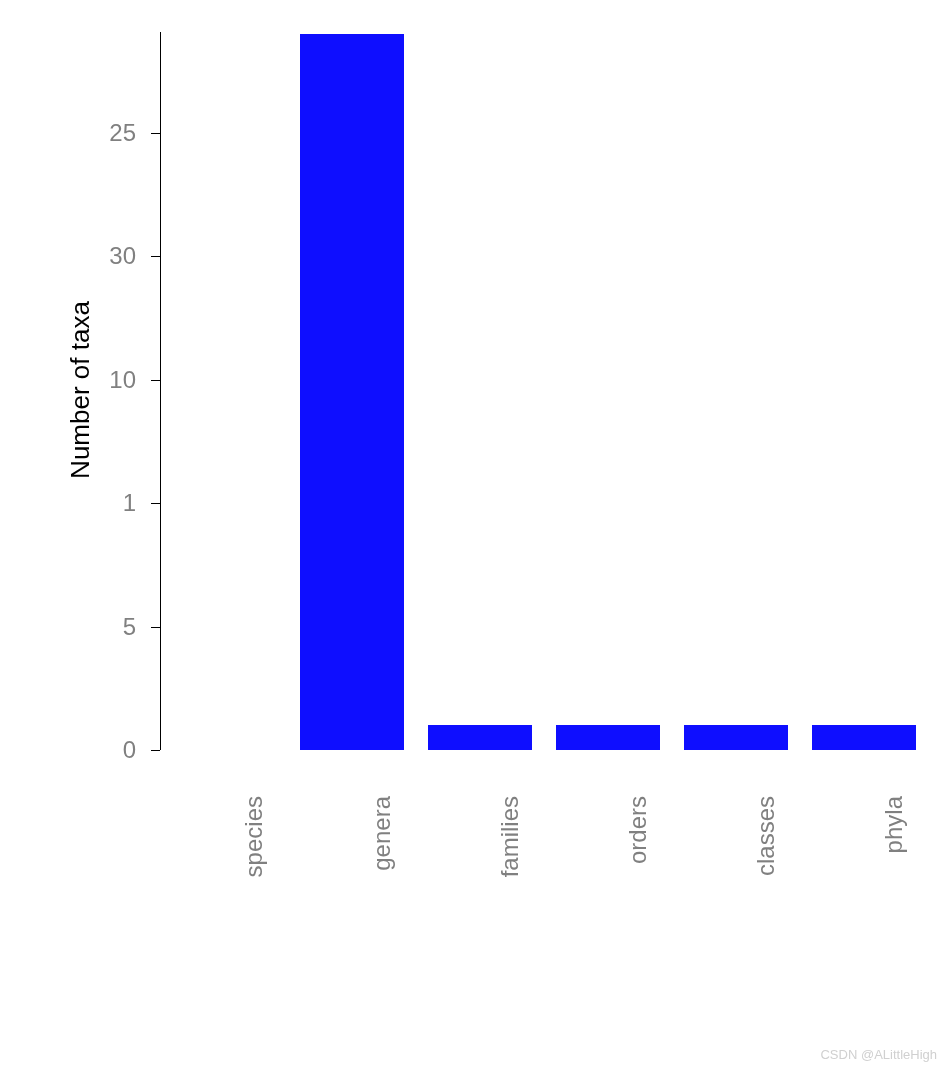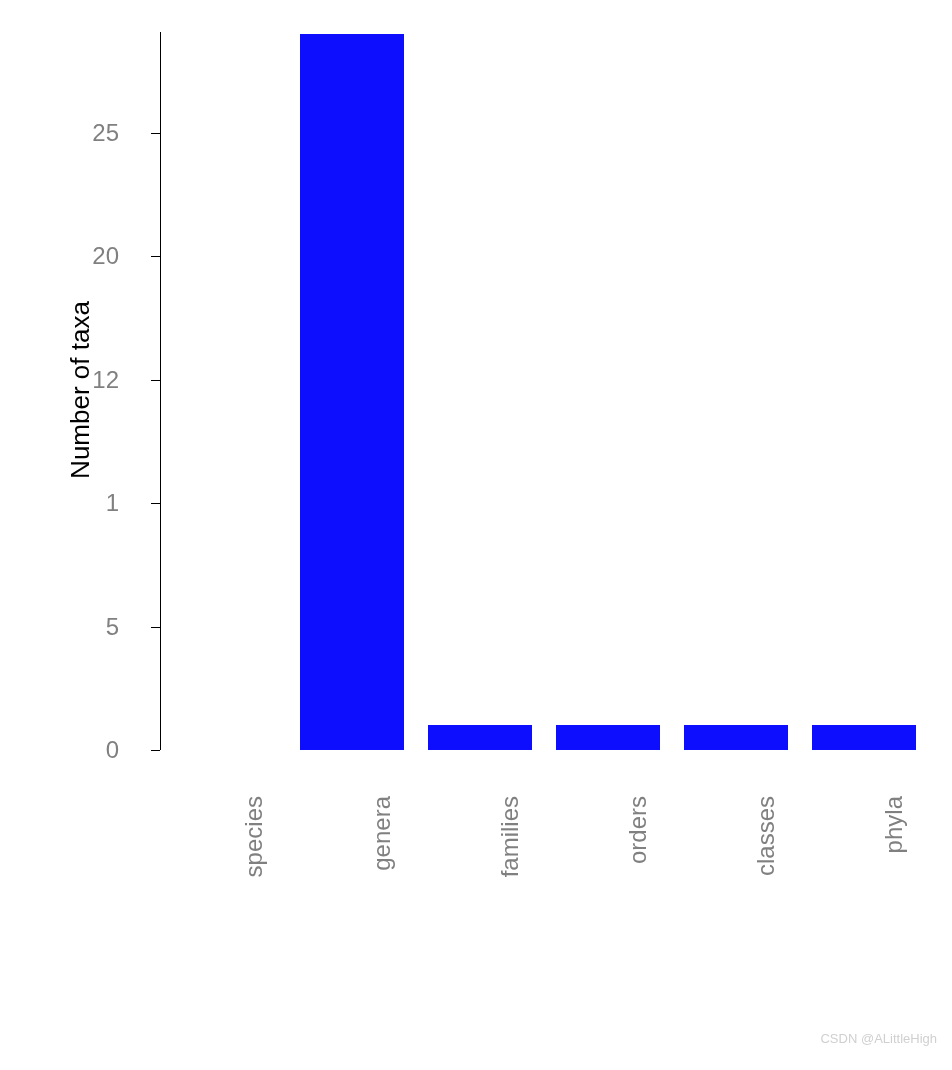--- a/index.html
+++ b/index.html
@@ -38,21 +38,21 @@
     }
     .y-tick {
       position: absolute;
       left: 151px;
       width: 9px;
       height: 1px;
       background: black;
     }
     .y-tick-label {
       position: absolute;
-      right: 833px;
+      right: 816px;
       text-align: right;
       color: #808080;
       font-size: 24px;
       transform: translateY(-50%);
     }
     .y-axis-title {
       position: absolute;
       left: 80px;
       top: 390px;
       transform: translate(-50%, -50%) rotate(-90deg);
@@ -70,21 +70,21 @@
       top: 796px;
       color: #808080;
       font-size: 24px;
       transform: rotate(-90deg);
       transform-origin: left center;
       text-align: right;
       white-space: nowrap;
     }
     .watermark {
       position: absolute;
-      bottom: 24px;
+      bottom: 8px;
       right: 15px;
       color: #d0d0d0;
       font-size: 13px;
     }
   </style>
 </head>
 <body>
 
 <div class="chart-container">
 
@@ -93,23 +93,23 @@
   <div class="y-axis-line"></div>
 
   <div id="y-ticks">
       <div class="y-tick" style="top: 750px;"></div>
       <div class="y-tick-label" style="top: 750px;">0</div>
       <div class="y-tick" style="top: 626.5px;"></div>
       <div class="y-tick-label" style="top: 626.5px;">5</div>
       <div class="y-tick" style="top: 503px;"></div>
       <div class="y-tick-label" style="top: 503px;">1</div>
       <div class="y-tick" style="top: 379.5px;"></div>
-      <div class="y-tick-label" style="top: 379.5px;">12</div>
+      <div class="y-tick-label" style="top: 379.5px;">10</div>
       <div class="y-tick" style="top: 256px;"></div>
-      <div class="y-tick-label" style="top: 256px;">20</div>
+      <div class="y-tick-label" style="top: 256px;">30</div>
       <div class="y-tick" style="top: 132.5px;"></div>
       <div class="y-tick-label" style="top: 132.5px;">25</div>
     </div>
 
   <div class="plot-area">
     <div id="bars">
         <div class="bar" style="left: 140px; width: 104px; height: 716.3px;"></div>
         <div class="bar" style="left: 268px; width: 104px; height: 24.7px;"></div>
         <div class="bar" style="left: 396px; width: 104px; height: 24.7px;"></div>
         <div class="bar" style="left: 524px; width: 104px; height: 24.7px;"></div>

